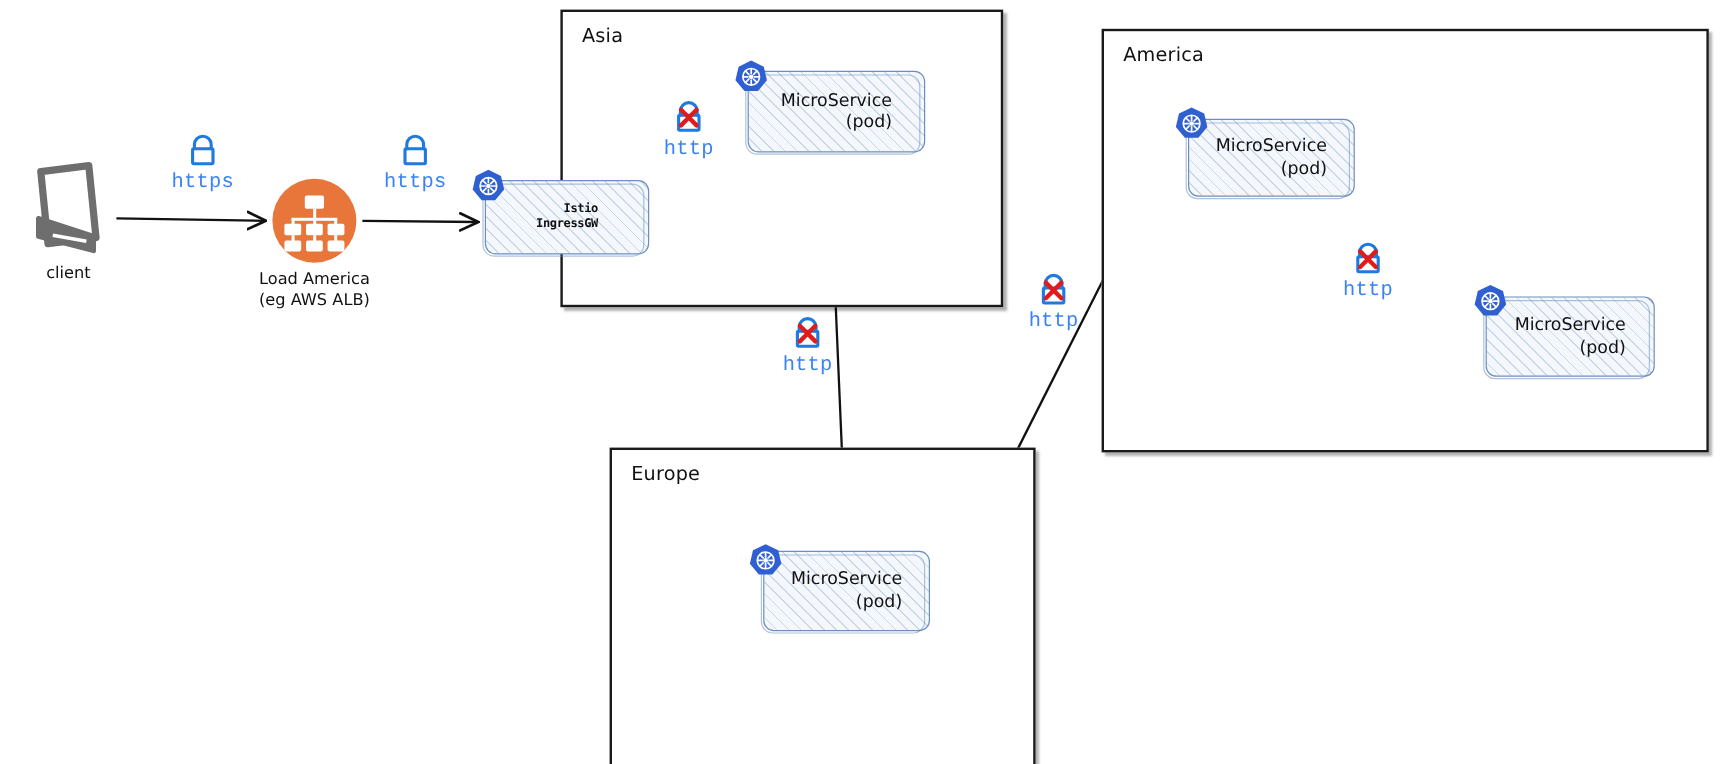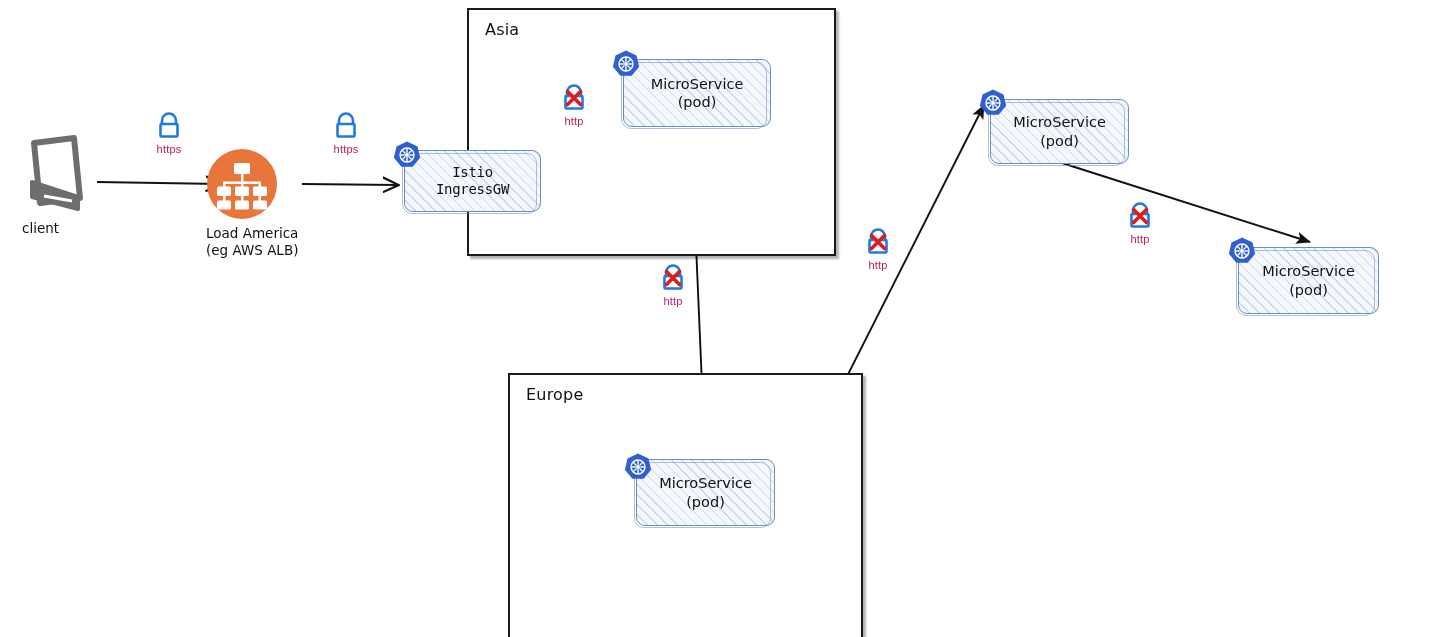--- a/index.html
+++ b/index.html
@@ -45,21 +45,21 @@
     background-color: #f4f8fd;
     background-image: repeating-linear-gradient(
         45deg,
         rgba(108,142,191,0.30) 0px,
         rgba(108,142,191,0.30) 1px,
         rgba(255,255,255,0) 1px,
         rgba(255,255,255,0) 7px);
     display: flex;
     align-items: center;
     justify-content: center;
-    text-align: center;
+    text-align: right;
   }
   
   .node::after {
     content: "";
     position: absolute;
     left: -3px;
     top: 2px;
     right: 3px;
     bottom: -3px;
     border: 1.4px solid rgba(108,142,191,0.55);
@@ -70,22 +70,23 @@
     position: relative;
     z-index: 2;
     font-family: "DejaVu Sans", sans-serif;
     font-size: 14.5px;
     line-height: 1.25;
     color: #111111;
     white-space: pre-line;
   }
   .node-label.mono {
     font-family: "DejaVu Sans Mono", monospace;
-    font-size: 14px;
+    font-size: 10px;
     letter-spacing: -0.3px;
+    font-weight: bold;
   }
   
   .k8s-badge {
     position: absolute;
     width: 30px;
     height: 30px;
     z-index: 5;
   }
   
   .proto {
@@ -94,31 +95,31 @@
     flex-direction: column;
     align-items: center;
     width: 56px;
   }
   .proto-icon {
     width: 30px;
     height: 32px;
   }
   .proto-text {
     margin-top: 1px;
-    font-family: Liberation Sans, sans-serif;
-    font-size: 11px;
-    color: #be185d;
+    font-family: Liberation Mono, monospace;
+    font-size: 17px;
+    color: #3b82f6;
     letter-spacing: 0.2px;
   }
   
   .endpoint {
     position: absolute;
     display: flex;
     flex-direction: column;
-    align-items: flex-start;
+    align-items: center;
   }
   .endpoint-caption {
     margin-top: 5px;
     font-family: "DejaVu Sans", sans-serif;
     font-size: 13.5px;
     color: #111111;
     text-align: center;
     line-height: 1.25;
     white-space: pre-line;
   }
@@ -164,20 +165,23 @@
   </svg>
 
   <div class="region" style="left:467px; top:8px; width:369px; height:248px;text-align:right;">
     <span class="region-label">Asia</span>
   </div>
 
   <div class="region" style="left:508px; top:373px; width:355px; height:289px;">
     <span class="region-label">Europe</span>
   </div>
 
+  <div class="region" style="left:918px; top:24px; width:506px; height:353px;">
+    <span class="region-label">America</span>
+  </div>
 
   <div class="endpoint" style="left:22px; top:135px; width:70px;">
     <svg width="70" height="80" viewBox="0 0 70 80" xmlns="http://www.w3.org/2000/svg">
 
       <path d="M 12 8 L 52 3 L 58 63 L 18 68 Z" fill="none" stroke="#6e6e6e" stroke-width="6" stroke-linejoin="round"></path>
 
       <path d="M 10 47 L 10 62 L 56 74 L 56 62 Z" fill="#6e6e6e" stroke="#6e6e6e" stroke-width="4" stroke-linejoin="round"></path>
       <path d="M 22 61 L 50 66" fill="none" stroke="#ffffff" stroke-width="3"></path>
     </svg>
     <span class="endpoint-caption">client</span>

